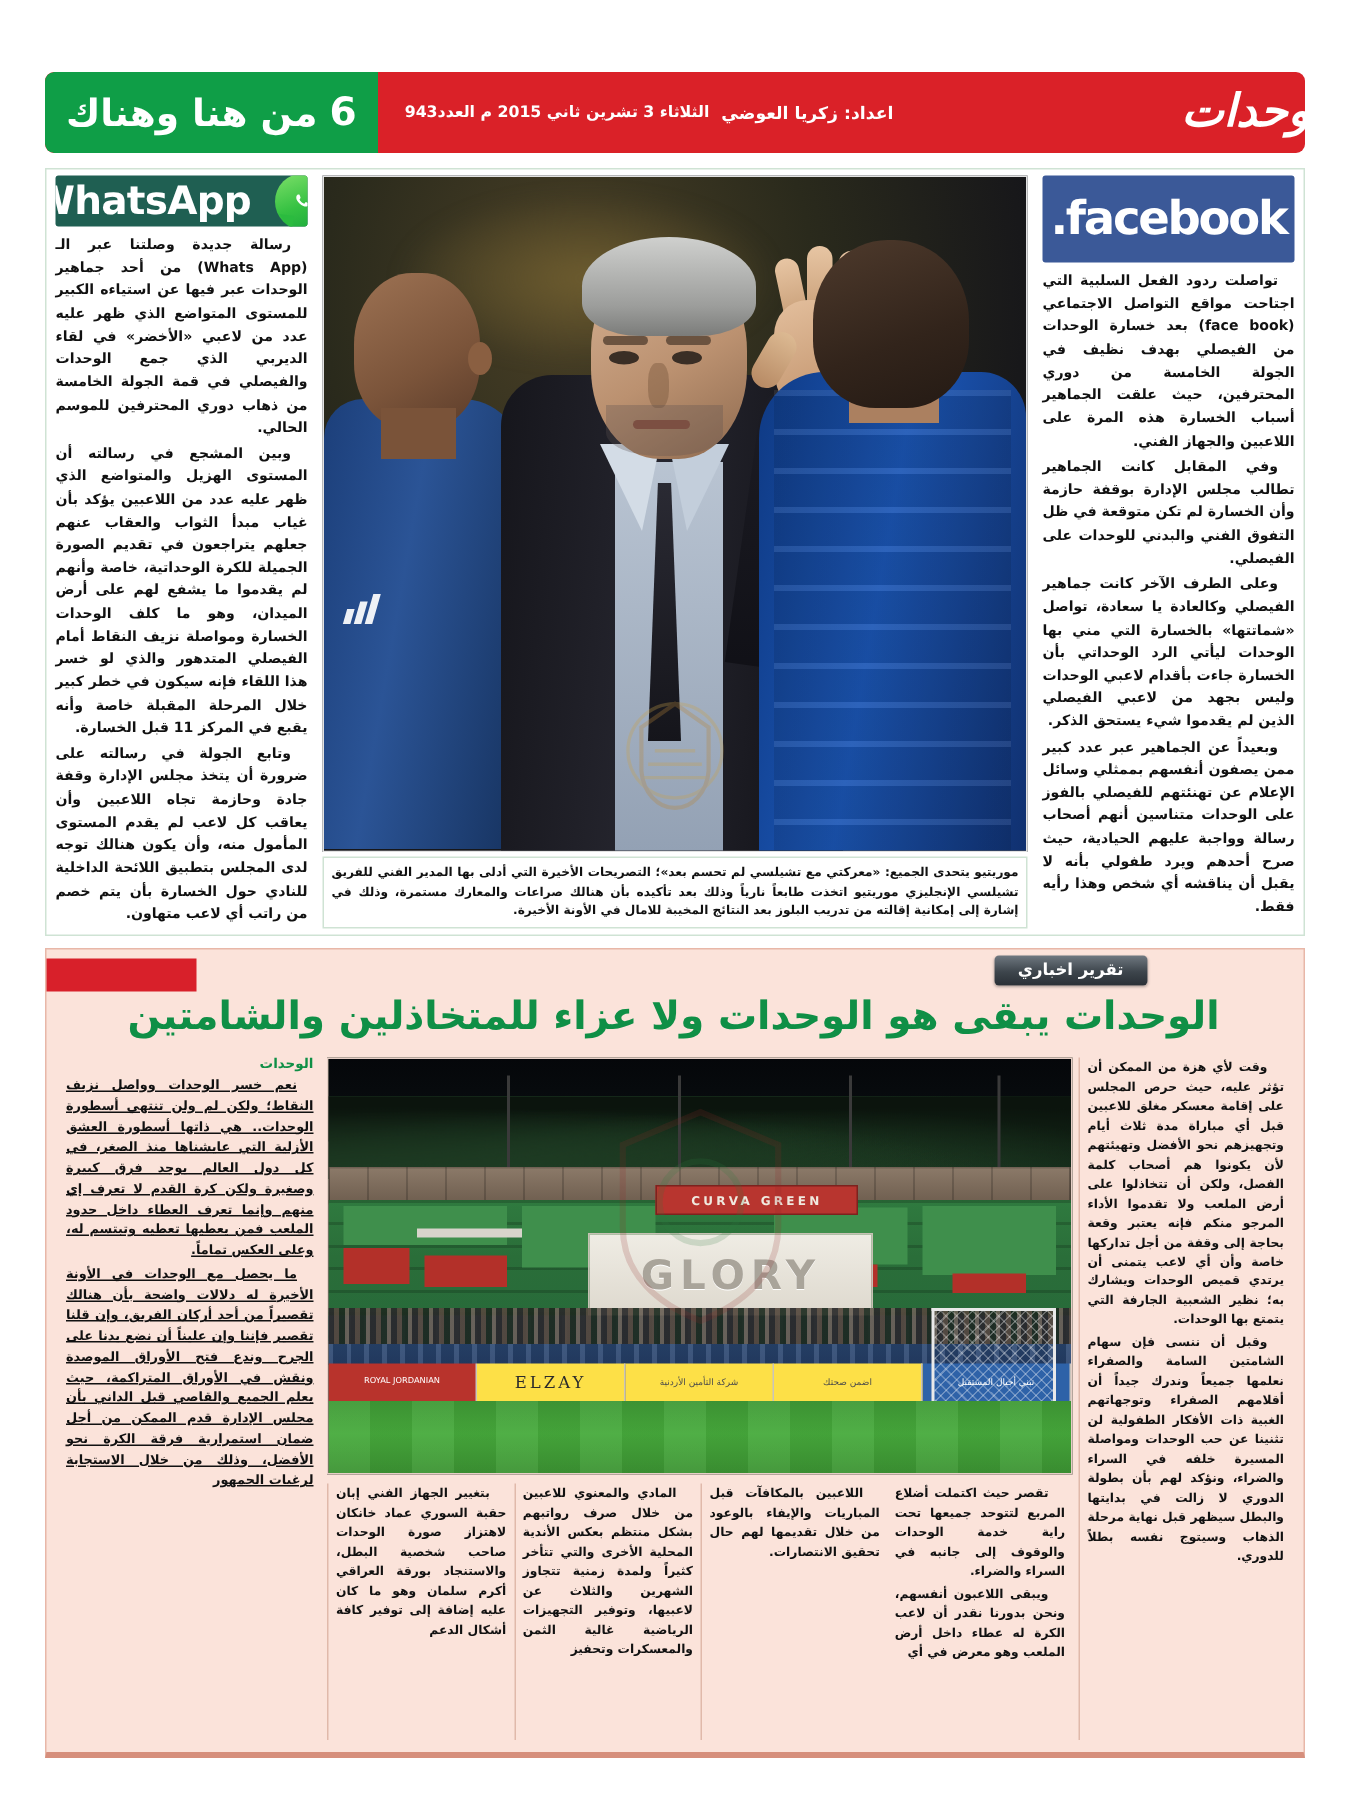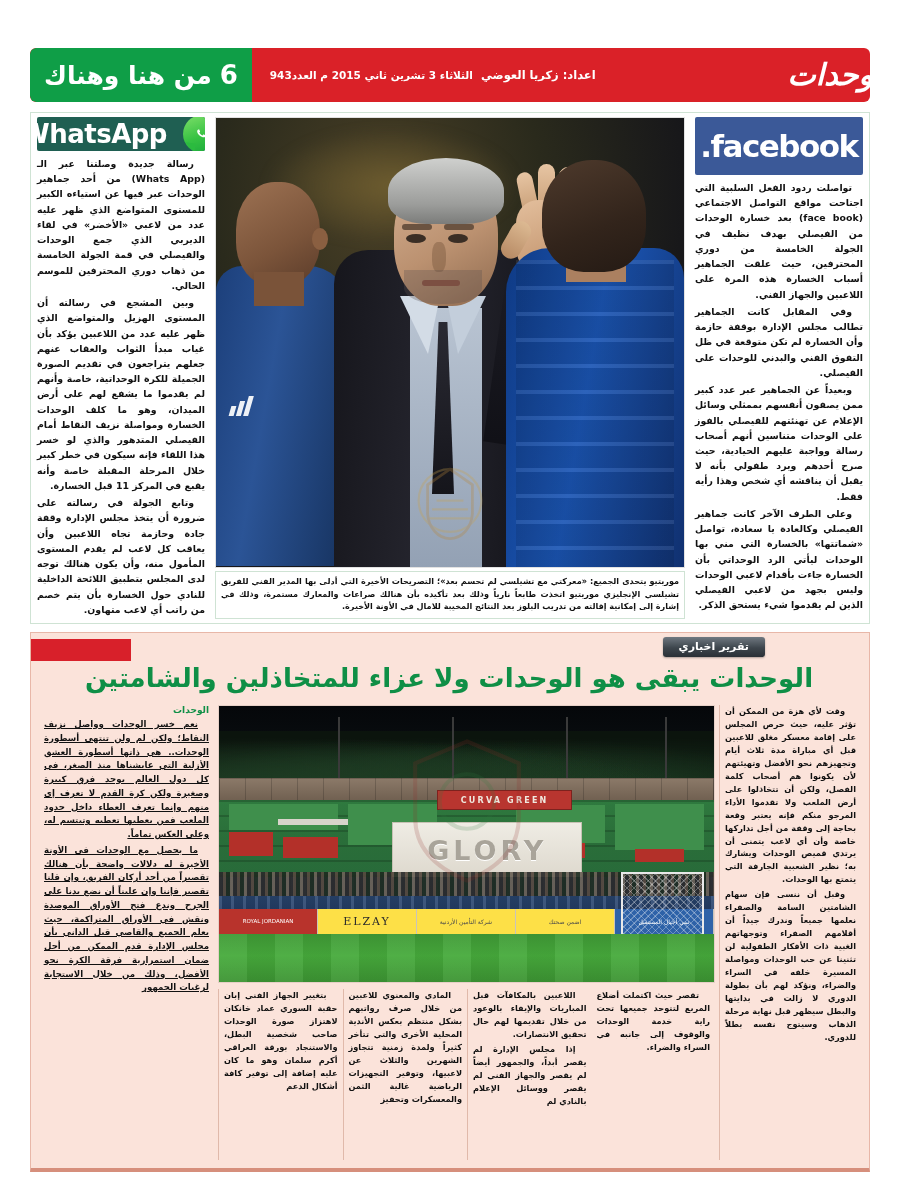--- a/index.html
+++ b/index.html
@@ -446,22 +446,22 @@
       </div>
     </div>
 
     <div class="col-side">
       <div class="brand-box brand-fb">
         <span class="brand-fb-text">facebook.</span>
       </div>
       <div class="artxt">
         <p>تواصلت ردود الفعل السلبية التي اجتاحت مواقع التواصل الاجتماعي (face book) بعد خسارة الوحدات من الفيصلي بهدف نظيف في الجولة الخامسة من دوري المحترفين، حيث علقت الجماهير أسباب الخسارة هذه المرة على اللاعبين والجهاز الفني.</p>
         <p>وفي المقابل كانت الجماهير تطالب مجلس الإدارة بوقفة حازمة وأن الخسارة لم تكن متوقعة في ظل التفوق الفني والبدني للوحدات على الفيصلي.</p>
+        <p>وعلى الطرف الآخر كانت جماهير الفيصلي وكالعادة يا سعادة، تواصل «شماتتها» بالخسارة التي مني بها الوحدات ليأتي الرد الوحداتي بأن الخسارة جاءت بأقدام لاعبي الوحدات وليس بجهد من لاعبي الفيصلي الذين لم يقدموا شيء يستحق الذكر.</p>
         <p>وبعيداً عن الجماهير عبر عدد كبير ممن يصفون أنفسهم بممثلي وسائل الإعلام عن تهنئتهم للفيصلي بالفوز على الوحدات متناسين أنهم أصحاب رسالة وواجبة عليهم الحيادية، حيث صرح أحدهم ويرد طفولي بأنه لا يقبل أن يناقشه أي شخص وهذا رأيه فقط.</p>
-        <p>وعلى الطرف الآخر كانت جماهير الفيصلي وكالعادة يا سعادة، تواصل «شماتتها» بالخسارة التي مني بها الوحدات ليأتي الرد الوحداتي بأن الخسارة جاءت بأقدام لاعبي الوحدات وليس بجهد من لاعبي الفيصلي الذين لم يقدموا شيء يستحق الذكر.</p>
       </div>
     </div>
   </div>
 
   <div class="report">
     <div class="badge-row">
       <div class="badge-red"></div>
     </div>
     <div class="badge">تقرير اخباري</div>
 
@@ -524,24 +524,24 @@
 
         <div class="cols4">
           <div class="col4 artxt xs">
             <p>بتغيير الجهاز الفني إبان حقبة السوري عماد خانكان لاهتزاز صورة الوحدات صاحب شخصية البطل، والاستنجاد بورقة العراقي أكرم سلمان وهو ما كان عليه إضافة إلى توفير كافة أشكال الدعم</p>
           </div>
           <div class="col4 artxt xs">
             <p>المادي والمعنوي للاعبين من خلال صرف رواتبهم بشكل منتظم بعكس الأندية المحلية الأخرى والتي تتأخر كثيراً ولمدة زمنية تتجاوز الشهرين والثلاث عن لاعبيها، وتوفير التجهيزات الرياضية غالية الثمن والمعسكرات وتحفيز</p>
           </div>
           <div class="col4 artxt xs">
             <p>اللاعبين بالمكافآت قبل المباريات والإيفاء بالوعود من خلال تقديمها لهم حال تحقيق الانتصارات.</p>
-            <p>إذا مجلس الإدارة لم يقصر أبداً، والجمهور أيضاً لم يقصر والجهاز الفني لم يقصر ووسائل الإعلام بالنادي لم</p>
           </div>
           <div class="col4 artxt xs">
             <p>تقصر حيث اكتملت أضلاع المربع لتتوحد جميعها تحت راية خدمة الوحدات والوقوف إلى جانبه في السراء والضراء.</p>
+            <p>ويبقى اللاعبون أنفسهم، ونحن بدورنا نقدر أن لاعب الكرة له عطاء داخل أرض الملعب وهو معرض في أي</p>
           </div>
         </div>
       </div>
 
       <div class="rep-left">
         <div class="artxt xs">
           <p>وقت لأي هزة من الممكن أن تؤثر عليه، حيث حرص المجلس على إقامة معسكر مغلق للاعبين قبل أي مباراة مدة ثلاث أيام وتجهيزهم نحو الأفضل وتهيئتهم لأن يكونوا هم أصحاب كلمة الفصل، ولكن أن تتخاذلوا على أرض الملعب ولا تقدموا الأداء المرجو منكم فإنه يعتبر وقعة بحاجة إلى وقفة من أجل تداركها خاصة وأن أي لاعب يتمنى أن يرتدي قميص الوحدات ويشارك به؛ نظير الشعبية الجارفة التي يتمتع بها الوحدات.</p>
           <p>وقبل أن ننسى فإن سهام الشامتين السامة والصفراء نعلمها جميعاً وندرك جيداً أن أقلامهم الصفراء وتوجهاتهم الغبية ذات الأفكار الطفولية لن تثنينا عن حب الوحدات ومواصلة المسيرة خلفه في السراء والضراء، ونؤكد لهم بأن بطولة الدوري لا زالت في بدايتها والبطل سيظهر قبل نهاية مرحلة الذهاب وسيتوج نفسه بطلاً للدوري.</p>
         </div>
       </div>

